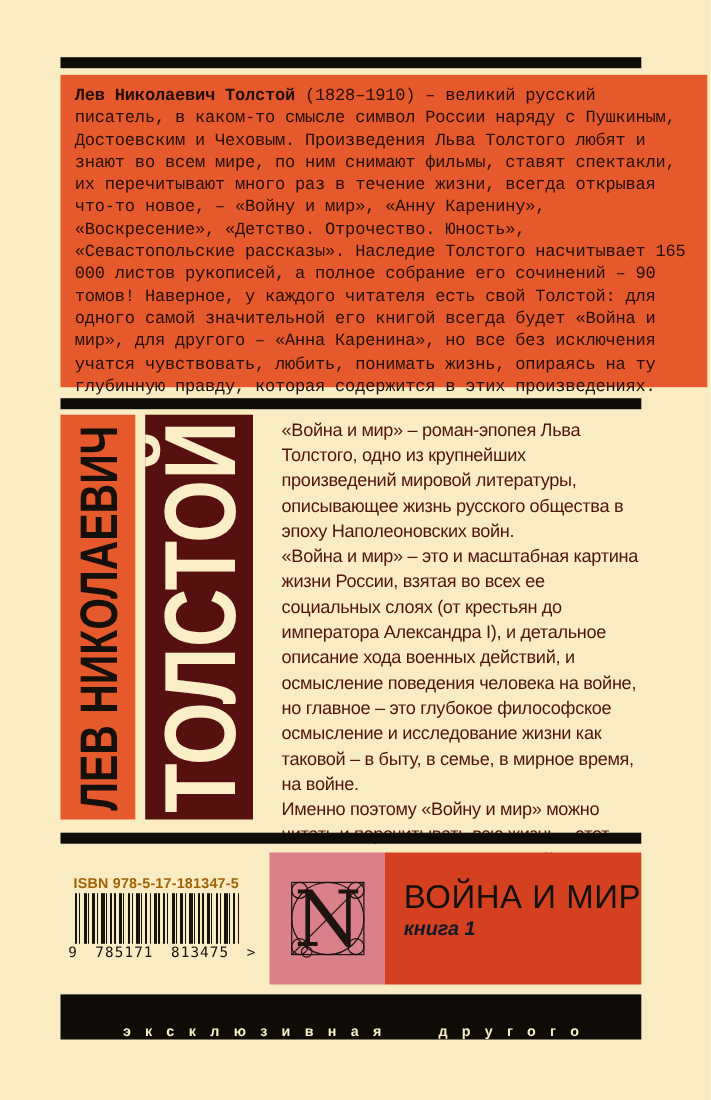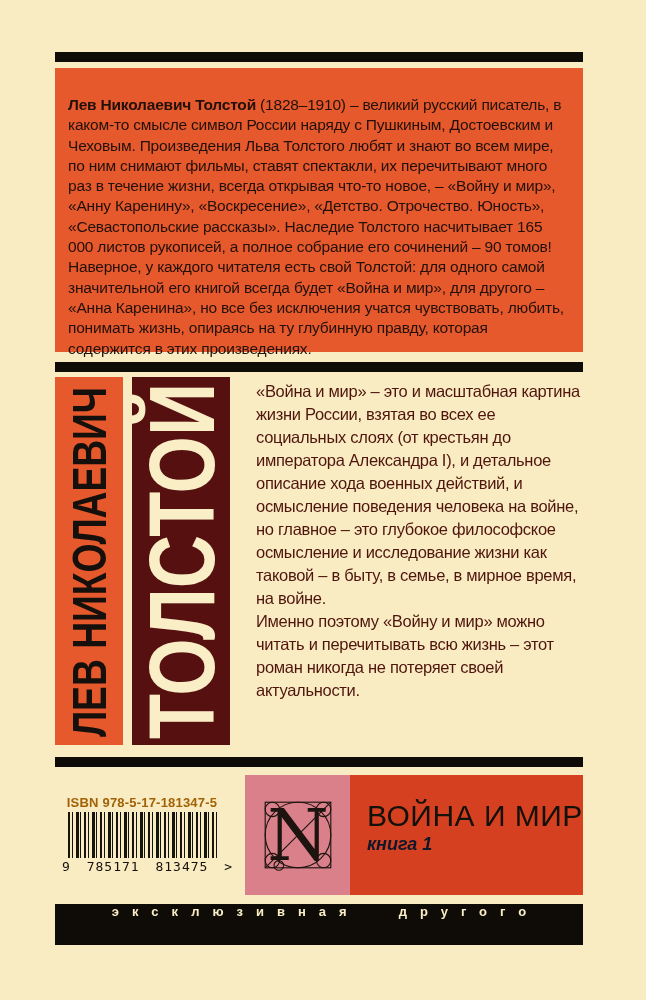--- a/index.html
+++ b/index.html
@@ -11,22 +11,22 @@
   body{font-family:"Liberation Sans","DejaVu Sans",sans-serif;}
   .page{
     position:relative; width:646px; height:1000px; overflow:hidden;
     background:var(--cream);
   }
   .bar{position:absolute; left:55px; width:528px; height:10px; background:var(--ink);}
   .bar-1{top:52px;} .bar-2{top:362px;} .bar-3{top:757px;}
 
   
   .bio-box{
-    position:absolute; left:55px; top:68px; width:528px; height:284px;
-    background:var(--orange); box-sizing:border-box; padding:27px 13px;
+    position:absolute; left:55px; top:68px; width:588px; height:284px;
+    background:var(--orange); box-sizing:border-box; padding:9px 13px;font-family:Liberation Mono, monospace;
   }
   .bio-box p{
     margin:0; color:var(--bio-text); font-size:15.5px; line-height:20.3px;
     letter-spacing:-0.2px;
   }
   .bio-lead{font-weight:bold;}
 
   
   .mid{position:absolute; left:0; top:377px; width:646px; height:368px;}
   .strip{position:absolute; top:0; height:368px;}
@@ -70,21 +70,21 @@
     letter-spacing:0.5px; margin:0; line-height:32px; white-space:nowrap;
   }
   .book-subtitle{
     color:#0f172a; font-style:italic; font-weight:bold; font-size:18px;
     margin:2px 0 0 0; line-height:20px;
   }
 
   
   .series-strip{
     position:absolute; left:55px; top:904px; width:528px; height:41px;
-    background:var(--ink); display:flex; align-items:flex-start; justify-content:center;
+    background:var(--ink); display:flex; align-items:flex-end; justify-content:center;
     gap:26px;
   }
   .series-strip span{
     color:var(--cream-text); font-size:13px; font-weight:bold;
     letter-spacing:13px; text-indent:13px; white-space:nowrap;
   }
 </style>
 </head>
 <body>
 
@@ -106,20 +106,21 @@
       </svg>
     </div>
 
     <div class="strip strip-surname">
       <svg width="98" height="368" viewBox="0 0 98 368">
         <text transform="rotate(-90)" x="-362" y="82" textLength="356" lengthAdjust="spacingAndGlyphs" font-size="92" font-weight="bold" style="fill:var(--cream-text)" font-family="Liberation Sans, DejaVu Sans, sans-serif">ТОЛСТОЙ</text>
       </svg>
     </div>
 
     <div class="annotation">
+      <p>«Война и мир» – роман-эпопея Льва Толстого, одно из крупнейших произведений мировой литературы, описывающее жизнь русского общества в эпоху Наполеоновских войн.</p>
       <p>«Война и мир» – это и масштабная картина жизни России, взятая во всех ее социальных слоях (от крестьян до императора Александра I), и детальное описание хода военных действий, и осмысление поведения человека на войне, но главное – это глубокое философское осмысление и исследование жизни как таковой – в быту, в семье, в мирное время, на войне.</p>
       <p>Именно поэтому «Войну и мир» можно читать и перечитывать всю жизнь –  этот роман никогда не потеряет своей актуальности.</p>
     </div>
   </div>
 
   <div class="bar bar-3"></div>
 
   <div class="barcode-block">
     <div class="isbn-label">ISBN 978-5-17-181347-5</div>
     <div class="bars"></div>

